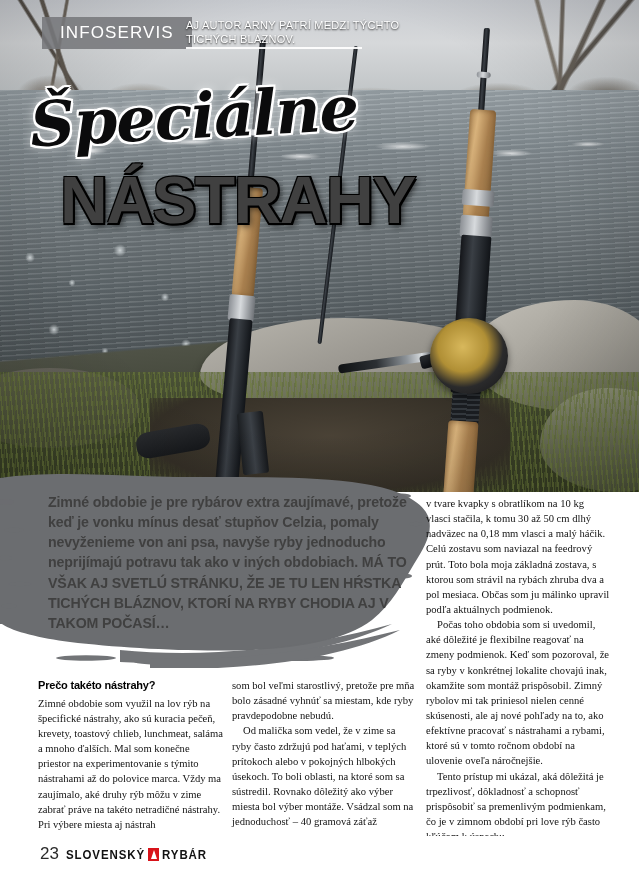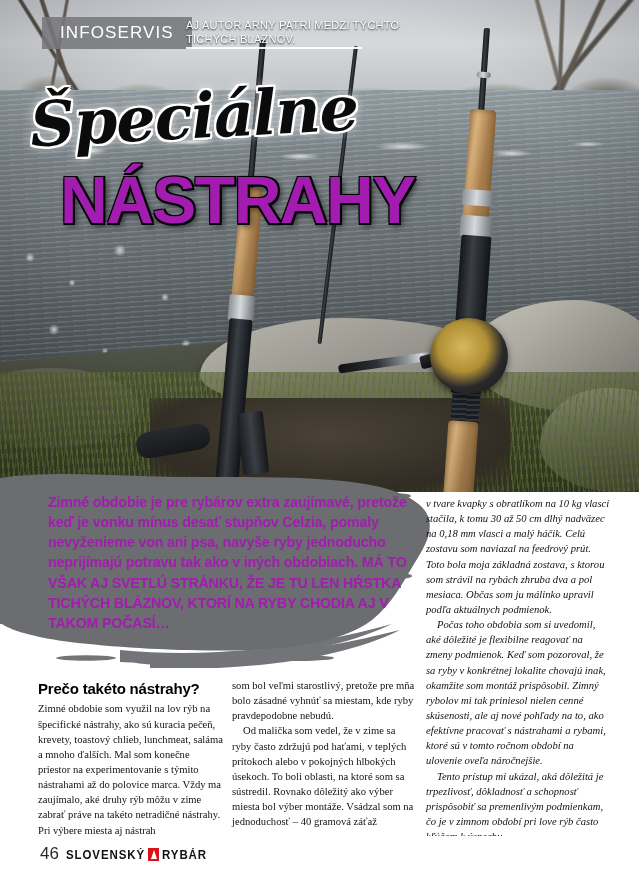--- a/index.html
+++ b/index.html
@@ -239,36 +239,36 @@
        2px 2px 0 #fff, -2px 2px 0 #fff, 2px -2px 0 #fff, -2px -2px 0 #fff,
        0 0 12px rgba(255,255,255,.95);
     transform: rotate(-3deg);
   }
   .title-main {
     position:absolute; left: 60px; top: 168px;
     font-family: "Liberation Sans", sans-serif;
     font-weight: 700;
     font-size: 66px;
     line-height: .98;
-    color: #a21caf;
+    color: #404040;
     letter-spacing: -1.5px;
     text-shadow:
       2px 2px 0 #000, -1px -1px 0 #000, 2px -1px 0 #000, -1px 2px 0 #000,
       3px 3px 7px rgba(0,0,0,.7);
     white-space: nowrap;
   }
 
   
   .banner-wrap {
     position:absolute; left: 0; top: 472px; width: 430px; height: 196px;
   }
   .banner-wrap svg { display:block; }
   .lead {
     position:absolute; left: 48px; top: 492px; width: 366px;
-    color: #a21caf;
+    color: #404040;
     font-family: "Liberation Sans", sans-serif;
     font-weight: 700;
     font-size: 14.2px;
     line-height: 1.42;
     letter-spacing: -.15px;
   }
   .lead .caps { text-transform: none; }
 
   
   .cols {
@@ -281,37 +281,37 @@
     font-size: 10.6px;
     line-height: 1.43;
     color: #111111;
     text-align: left;
   }
   #col1 { left: 0px; }
   #col2 { left: 194px; }
   .col h3 {
     margin: 0 0 2px 0;
     font-family: "Liberation Sans", sans-serif;
-    font-size: 15px;
+    font-size: 11px;
     font-weight: 700;
     color:#000;
     letter-spacing: -.2px;
   }
   .col p { margin: 0; }
   .col p.ind { text-indent: 11px; }
 
   
   .col3-holder {
     position:absolute; left: 426px; top: 496px; width: 185px;
     font-family: "Liberation Serif", serif;
     font-size: 10.6px;
     line-height: 1.43;
     color:#111;
   }
-  .col3-holder p { margin:0;font-style:italic; }
+  .col3-holder p { margin:0; }
   .col3-holder p.ind { text-indent: 11px; }
 
   
   .footer {
     position:absolute; left: 0; bottom: 0; width: 639px; height: 38px;
     background: #ffffff;
   }
   .pagenum {
     position:absolute; left: 40px; bottom: 10px;
     font-family: "Liberation Sans", sans-serif;
@@ -450,19 +450,19 @@
   </div>
 </div>
 
 <div class="col3-holder">
   <p>v tvare kvapky s obratlíkom na 10 kg vlasci stačila, k tomu 30 až 50 cm dlhý nadväzec na 0,18 mm vlasci a malý háčik. Celú zostavu som naviazal na feedrový prút. Toto bola moja základná zostava, s ktorou som strávil na rybách zhruba dva a pol mesiaca. Občas som ju málinko upravil podľa aktuálnych podmienok.</p>
   <p class="ind">Počas toho obdobia som si uvedomil, aké dôležité je flexibilne reagovať na zmeny podmienok. Keď som pozoroval, že sa ryby v konkrétnej lokalite chovajú inak, okamžite som montáž prispôsobil. Zimný rybolov mi tak priniesol nielen cenné skúsenosti, ale aj nové pohľady na to, ako efektívne pracovať s nástrahami a rybami, ktoré sú v tomto ročnom období na ulovenie oveľa náročnejšie.</p>
   <p class="ind">Tento prístup mi ukázal, aká dôležitá je trpezlivosť, dôkladnosť a schopnosť prispôsobiť sa premenlivým podmienkam, čo je v zimnom období pri love rýb často kľúčom k úspechu.</p>
 </div>
 
 <div class="footer">
-  <div class="pagenum">46</div>
+  <div class="pagenum">23</div>
   <div class="brand">
     <span class="brand-word">SLOVENSKÝ</span>
     <span class="brand-mark"></span>
     <span class="brand-word">RYBÁR</span>
   </div>
 </div>
 
 </body></html>

